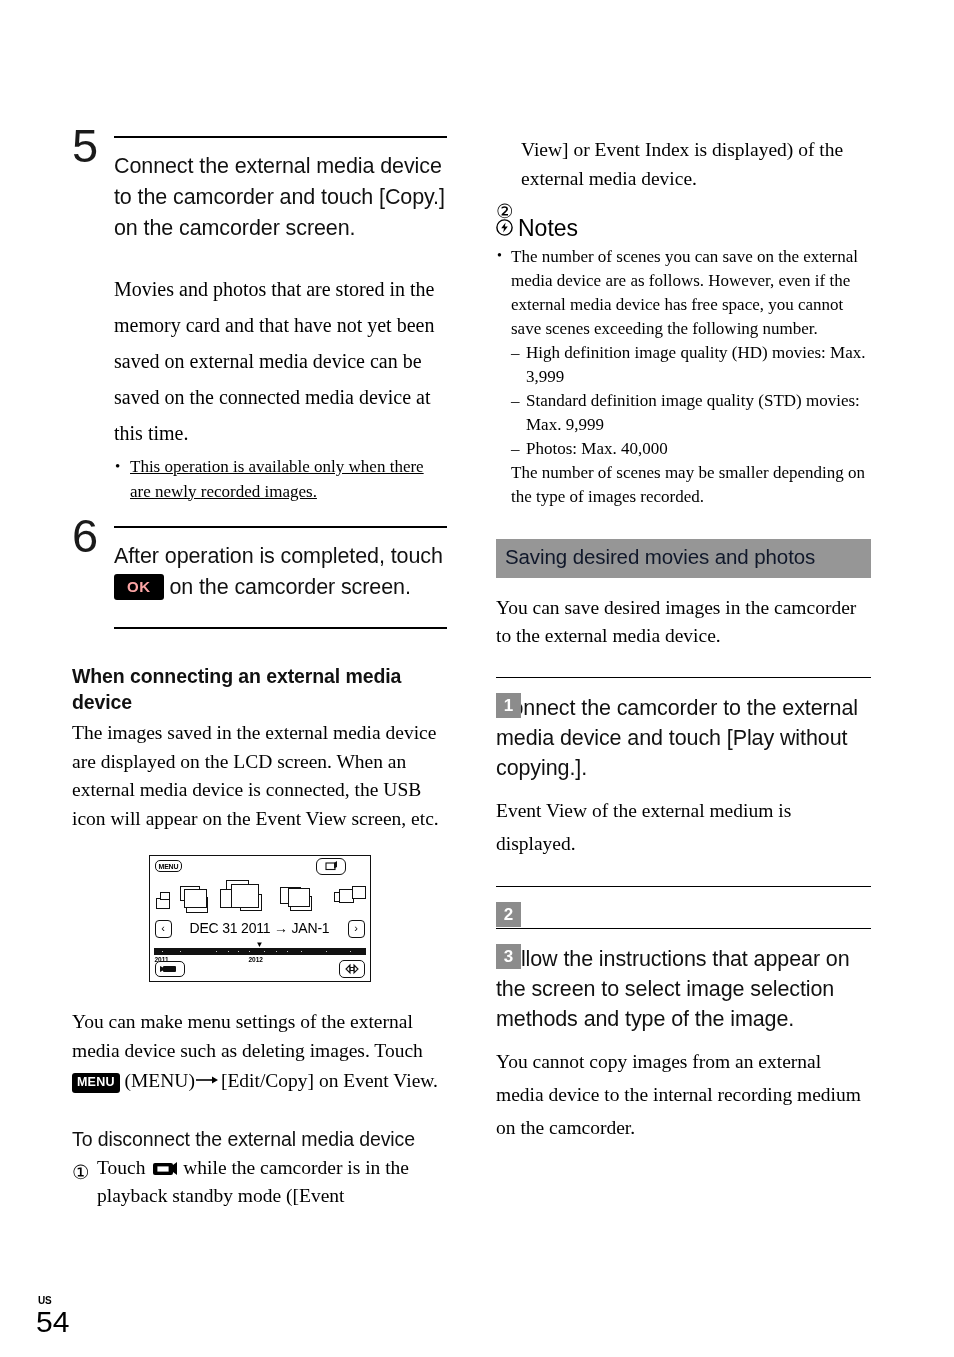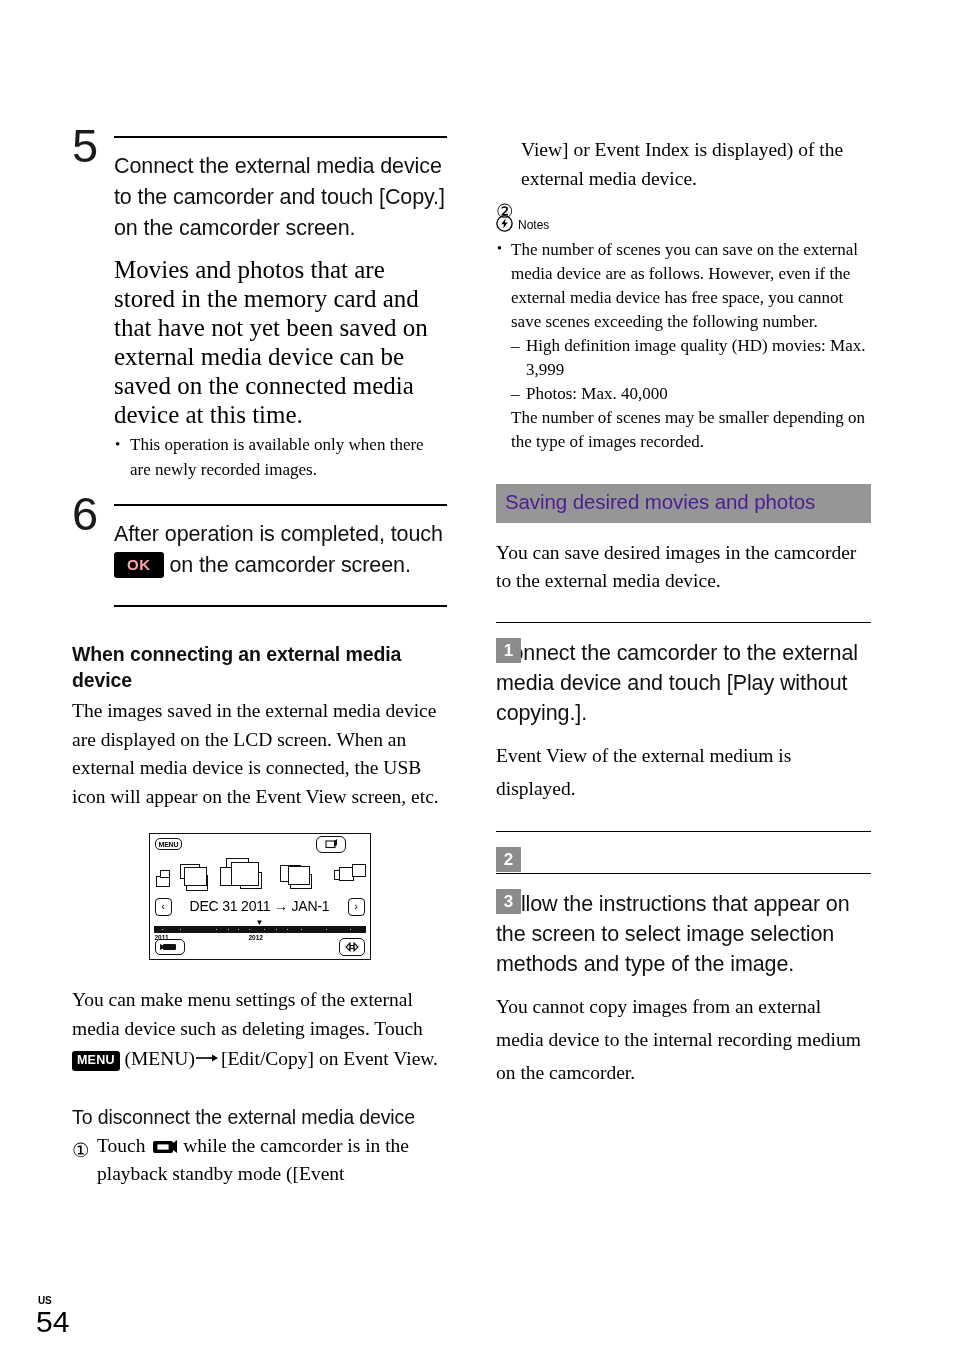--- a/index.html
+++ b/index.html
@@ -55,34 +55,35 @@
   .bigstep .heading {
     font-family: "Liberation Sans", sans-serif;
     font-size: 21.5px;
     line-height: 31px;
     font-weight: 400;
     color: #111;
     letter-spacing: -0.1px;
   }
   .bigstep .para {
     font-family: "Liberation Serif", serif;
-    font-size: 25px;
-    line-height: 29px;
-    margin-top: 11px;
+    font-size: 20px;
+    line-height: 36px;
+    margin-top: 27px;
   }
   .rule-plain {
     border-top: 2.2px solid #000;
     margin-left: 42px;
   }
 
   
   ul.bul {
     list-style: none;
     margin: 4px 0 0 0;
     padding: 0;
+    text-decoration: underline;
   }
   ul.bul > li {
     position: relative;
     padding-left: 16px;
     font-size: 17px;
     line-height: 24.5px;
   }
   ul.bul > li::before {
     content: "\2022";
     position: absolute;
@@ -273,24 +274,24 @@
   .ph {
     position: absolute;
     border: 1.4px solid #111;
     background: #fff;
     box-sizing: border-box;
   }
 
   
   .notes-head {
     font-family: "Liberation Sans", sans-serif;
-    font-size: 12px;
+    font-size: 23px;
     margin-top: 22px;
     display: flex;
-    align-items: center;
+    align-items: flex-start;
     gap: 5px;
   }
   ul.notes {
     list-style: none;
     margin: 3px 0 0 0;
     padding: 0;
   }
   ul.notes > li {
     position: relative;
     padding-left: 15px;
@@ -322,21 +323,21 @@
     top: 0;
   }
   .note-tail {
     font-size: 17px;
     line-height: 24px;
   }
 
   
   .sec-bar {
     background: #969696;
-    color: #4c1d95;
+    color: #0f172a;
     font-family: "Liberation Sans", sans-serif;
     font-size: 20.5px;
     line-height: 1;
     padding: 8px 0 10px 9px;
     margin-top: 30px;
     letter-spacing: -0.1px;
   }
 
   
   .step {
@@ -549,20 +550,21 @@
         </svg>
       </span>
       <span>Notes</span>
     </div>
 
     <ul class="notes">
       <li>
         <span>The number of scenes you can save on the external media device are as follows. However, even if the external media device has free space, you cannot save scenes exceeding the following number.</span>
         <ul class="dashes">
           <li>High definition image quality (HD) movies: Max. 3,999</li>
+          <li>Standard definition image quality (STD) movies: Max. 9,999</li>
           <li>Photos: Max. 40,000</li>
         </ul>
         <div class="note-tail">The number of scenes may be smaller depending on the type of images recorded.</div>
       </li>
     </ul>
 
     <div class="sec-bar">Saving desired movies and photos</div>
     <div class="bodytext" style="margin-top:16px;">You can save desired images in the camcorder to the external media device.</div>
 
     <div class="spacer"></div>

